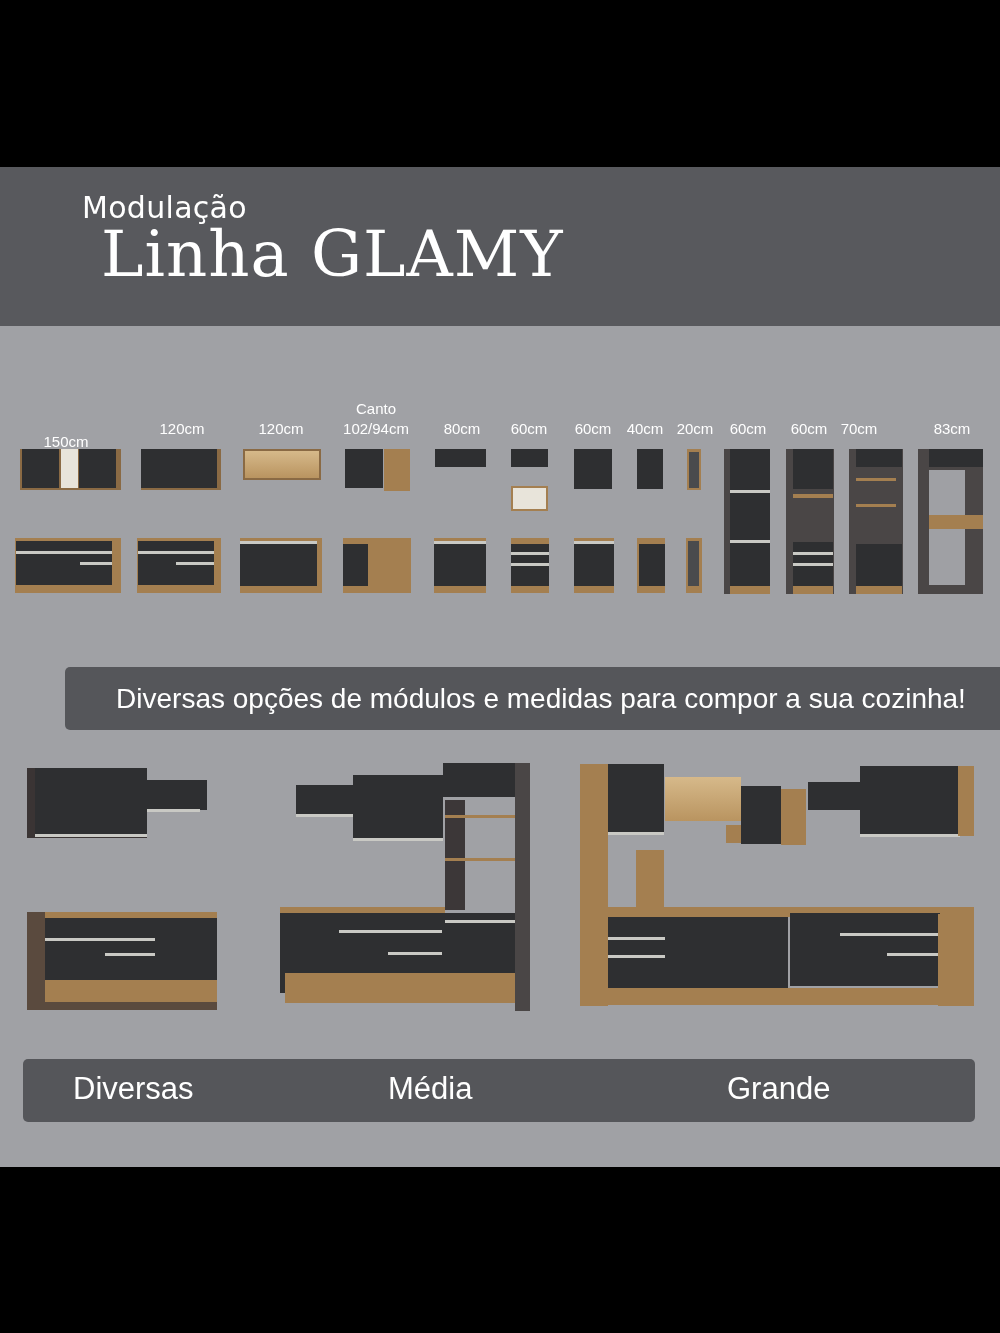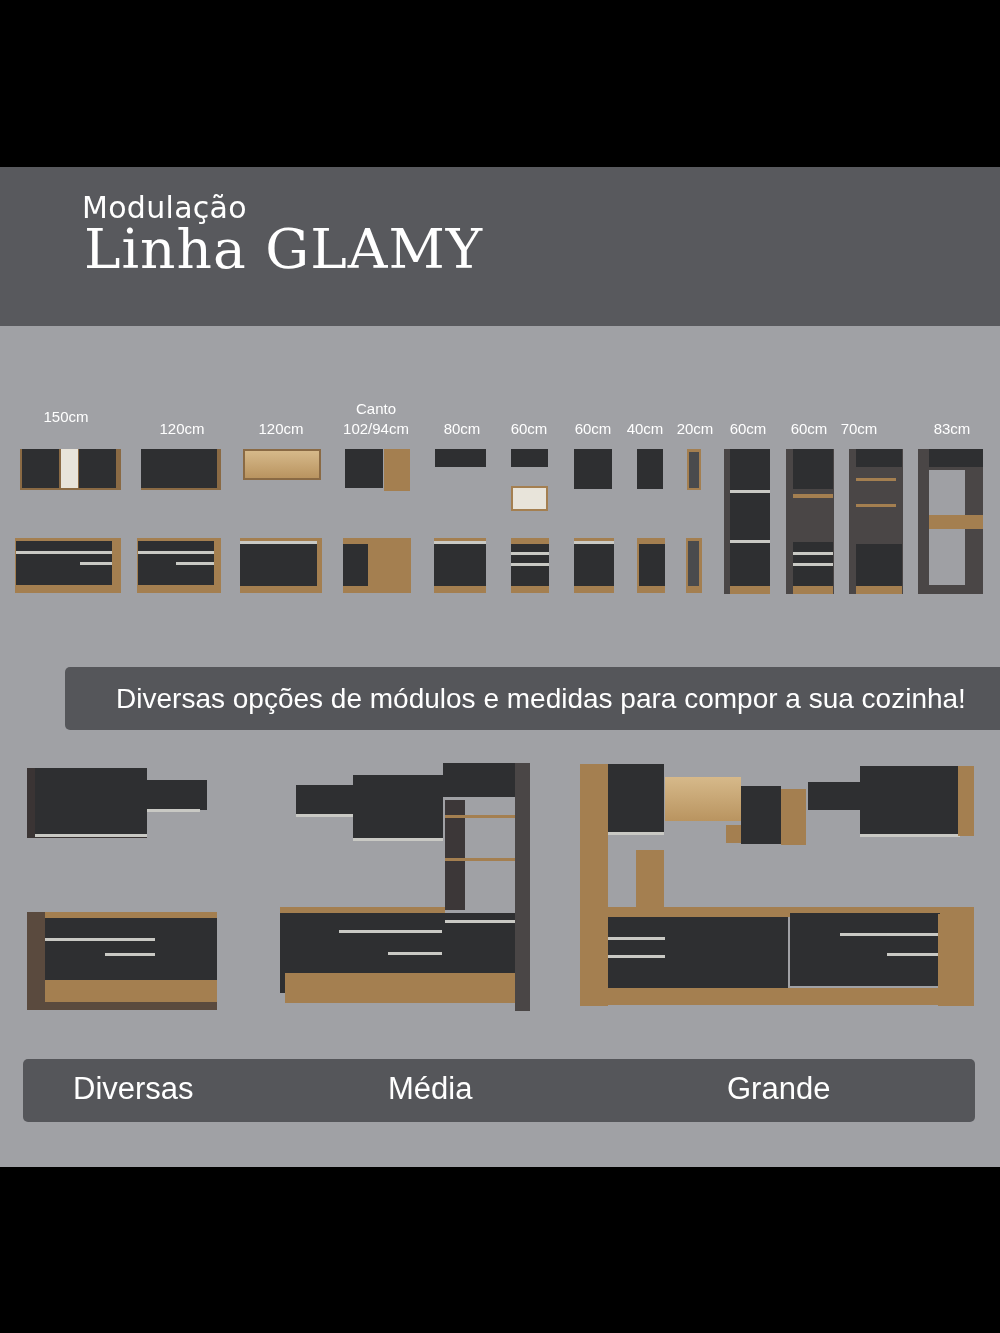--- a/index.html
+++ b/index.html
@@ -1,19 +1,19 @@
 <!DOCTYPE html>
 <html><head>
 <meta charset="utf-8">
 <style>
   html,body{margin:0;padding:0;}
   body{width:1000px;height:1333px;background:#000;position:relative;overflow:hidden;font-family:"Liberation Sans",sans-serif;}
   .header{position:absolute;left:0;top:167px;width:1000px;height:159px;background:#58595d;}
   .subtitle{position:absolute;left:82px;top:190px;color:#fff;font-size:30px;font-family:"DejaVu Sans",sans-serif;letter-spacing:0.3px;}
-  .title{position:absolute;left:84px;top:222px;color:#fff;font-size:55px;font-family:"DejaVu Serif",serif;letter-spacing:1px;line-height:1;}
+  .title{position:absolute;left:101px;top:222px;color:#fff;font-size:64px;font-family:"DejaVu Serif",serif;letter-spacing:1px;line-height:1;}
   .main{position:absolute;left:0;top:326px;width:1000px;height:841px;background:#a0a1a5;}
   .mod-label{position:absolute;color:#fff;font-size:15px;text-align:center;line-height:18px;transform:translateX(-50%);white-space:nowrap;}
   .cab{position:absolute;}
   .blk{position:absolute;background:#2e2f31;}
   .wood{position:absolute;background:#8a6a44;}
   .lwood{position:absolute;background:#a47f50;}
   .handle{position:absolute;background:#c9c9c4;height:3px;}
   .glass{position:absolute;background:linear-gradient(180deg,#d6b98a,#b99460);}
   .inner{position:absolute;background:#e8e4da;}
   .banner{position:absolute;left:23px;top:667px;width:952px;height:63px;background:#55565a;border-radius:5px;color:#fff;font-size:28px;display:flex;align-items:center;justify-content:center;margin-left:42px;}
@@ -22,21 +22,21 @@
 </style>
 </head>
 <body>
 
 <div class="header"></div>
 <div class="subtitle">Modulação</div>
 <div class="title">Linha GLAMY</div>
 
 <div class="main"></div>
 
-<div class="mod-label" style="left:66px;top:408px">150cm</div>
+<div class="mod-label" style="left:66px;top:433px">150cm</div>
 <div class="mod-label" style="left:182px;top:420px">120cm</div>
 <div class="mod-label" style="left:281px;top:420px">120cm</div>
 <div class="mod-label" style="left:376px;top:400px">Canto</div>
 <div class="mod-label" style="left:376px;top:420px">102/94cm</div>
 <div class="mod-label" style="left:462px;top:420px">80cm</div>
 <div class="mod-label" style="left:529px;top:420px">60cm</div>
 <div class="mod-label" style="left:593px;top:420px">60cm</div>
 <div class="mod-label" style="left:645px;top:420px">40cm</div>
 <div class="mod-label" style="left:695px;top:420px">20cm</div>
 <div class="mod-label" style="left:748px;top:420px">60cm</div>

